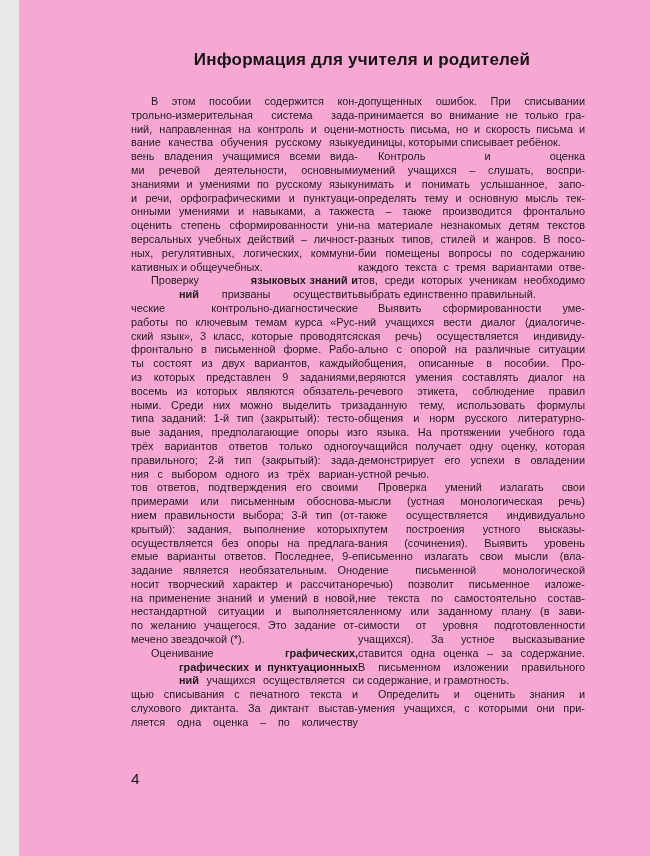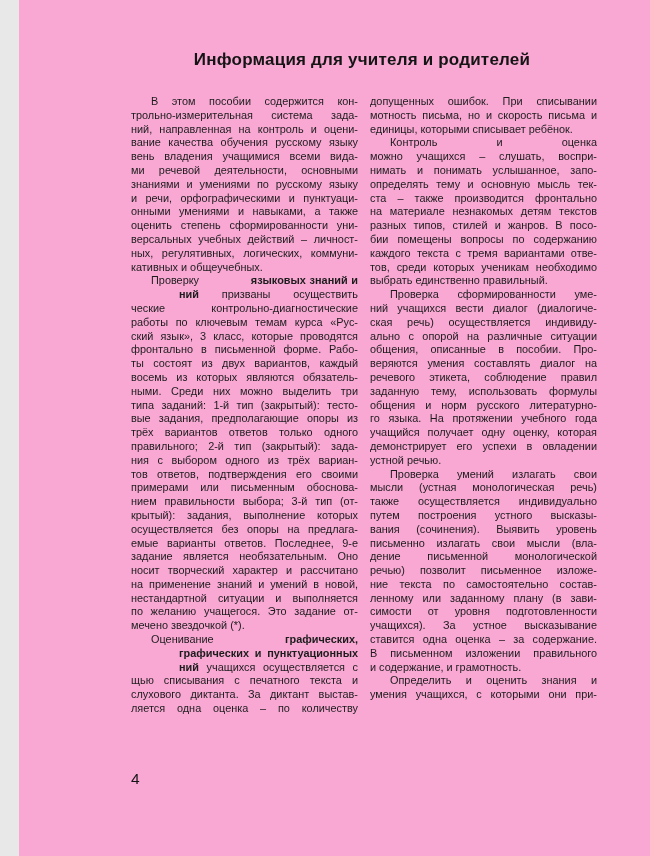--- a/index.html
+++ b/index.html
@@ -23,21 +23,21 @@
     font-size: 17px;
     font-weight: bold;
     letter-spacing: 0.2px;
     color: #141414;
   }
   .columns {
     position: absolute;
     top: 95px;
     left: 112px;
     display: flex;
-    gap: 12px;
+    gap: 0;
   }
   .col {
     width: 227px;
   }
   .line {
     height: 13.8px;
     line-height: 13.8px;
     font-size: 10.9px;
     text-align: justify;
     text-align-last: justify;
@@ -75,20 +75,21 @@
         <div class="line"><span>версальных учебных действий – личност-</span></div>
         <div class="line"><span>ных, регулятивных, логических, коммуни-</span></div>
         <div class="line end"><span>кативных и общеучебных.</span></div>
         <div class="line indent"><span>Проверку </span><b>языковых знаний и уме-</b></div>
         <div class="line"><b>ний</b><span> призваны осуществить темати-</span></div>
         <div class="line"><span>ческие контрольно-диагностические</span></div>
         <div class="line"><span>работы по ключевым темам курса «Рус-</span></div>
         <div class="line"><span>ский язык», 3 класс, которые проводятся</span></div>
         <div class="line"><span>фронтально в письменной форме. Рабо-</span></div>
         <div class="line"><span>ты состоят из двух вариантов, каждый</span></div>
+        <div class="line"><span>из которых представлен 9 заданиями,</span></div>
         <div class="line"><span>восемь из которых являются обязатель-</span></div>
         <div class="line"><span>ными. Среди них можно выделить три</span></div>
         <div class="line"><span>типа заданий: 1-й тип (закрытый): тесто-</span></div>
         <div class="line"><span>вые задания, предполагающие опоры из</span></div>
         <div class="line"><span>трёх вариантов ответов только одного</span></div>
         <div class="line"><span>правильного; 2-й тип (закрытый): зада-</span></div>
         <div class="line"><span>ния с выбором одного из трёх вариан-</span></div>
         <div class="line"><span>тов ответов, подтверждения его своими</span></div>
         <div class="line"><span>примерами или письменным обоснова-</span></div>
         <div class="line"><span>нием правильности выбора; 3-й тип (от-</span></div>
@@ -103,34 +104,35 @@
         <div class="line end"><span>мечено звездочкой (*).</span></div>
         <div class="line indent"><span>Оценивание </span><b>графических, орфо-</b></div>
         <div class="line"><b>графических и пунктуационных уме-</b></div>
         <div class="line"><b>ний</b><span> учащихся осуществляется с помо-</span></div>
         <div class="line"><span>щью списывания с печатного текста и</span></div>
         <div class="line"><span>слухового диктанта. За диктант выстав-</span></div>
         <div class="line"><span>ляется одна оценка – по количеству</span></div>
       </div>
     <div class="col">
         <div class="line"><span>допущенных ошибок. При списывании</span></div>
+        <div class="line"><span>принимается во внимание не только гра-</span></div>
         <div class="line"><span>мотность письма, но и скорость письма и</span></div>
         <div class="line end"><span>единицы, которыми списывает ребёнок.</span></div>
         <div class="line indent"><span>Контроль и оценка </span><b>аудиативных</b></div>
-        <div class="line"><span>можно учащихся – слушать, воспри-</span></div>
+        <div class="line"><span>умений учащихся – слушать, воспри-</span></div>
         <div class="line"><span>нимать и понимать услышанное, запо-</span></div>
         <div class="line"><span>определять тему и основную мысль тек-</span></div>
         <div class="line"><span>ста – также производится фронтально</span></div>
         <div class="line"><span>на материале незнакомых детям текстов</span></div>
         <div class="line"><span>разных типов, стилей и жанров. В посо-</span></div>
         <div class="line"><span>бии помещены вопросы по содержанию</span></div>
         <div class="line"><span>каждого текста с тремя вариантами отве-</span></div>
         <div class="line"><span>тов, среди которых ученикам необходимо</span></div>
         <div class="line end"><span>выбрать единственно правильный.</span></div>
-        <div class="line indent"><span>Проверка сформированности уме-</span></div>
+        <div class="line indent"><span>Выявить сформированности уме-</span></div>
         <div class="line"><span>ний учащихся вести диалог (диалогиче-</span></div>
         <div class="line"><span>ская речь) осуществляется индивиду-</span></div>
         <div class="line"><span>ально с опорой на различные ситуации</span></div>
         <div class="line"><span>общения, описанные в пособии. Про-</span></div>
         <div class="line"><span>веряются умения составлять диалог на</span></div>
         <div class="line"><span>речевого этикета, соблюдение правил</span></div>
         <div class="line"><span>заданную тему, использовать формулы</span></div>
         <div class="line"><span>общения и норм русского литературно-</span></div>
         <div class="line"><span>го языка. На протяжении учебного года</span></div>
         <div class="line"><span>учащийся получает одну оценку, которая</span></div>

